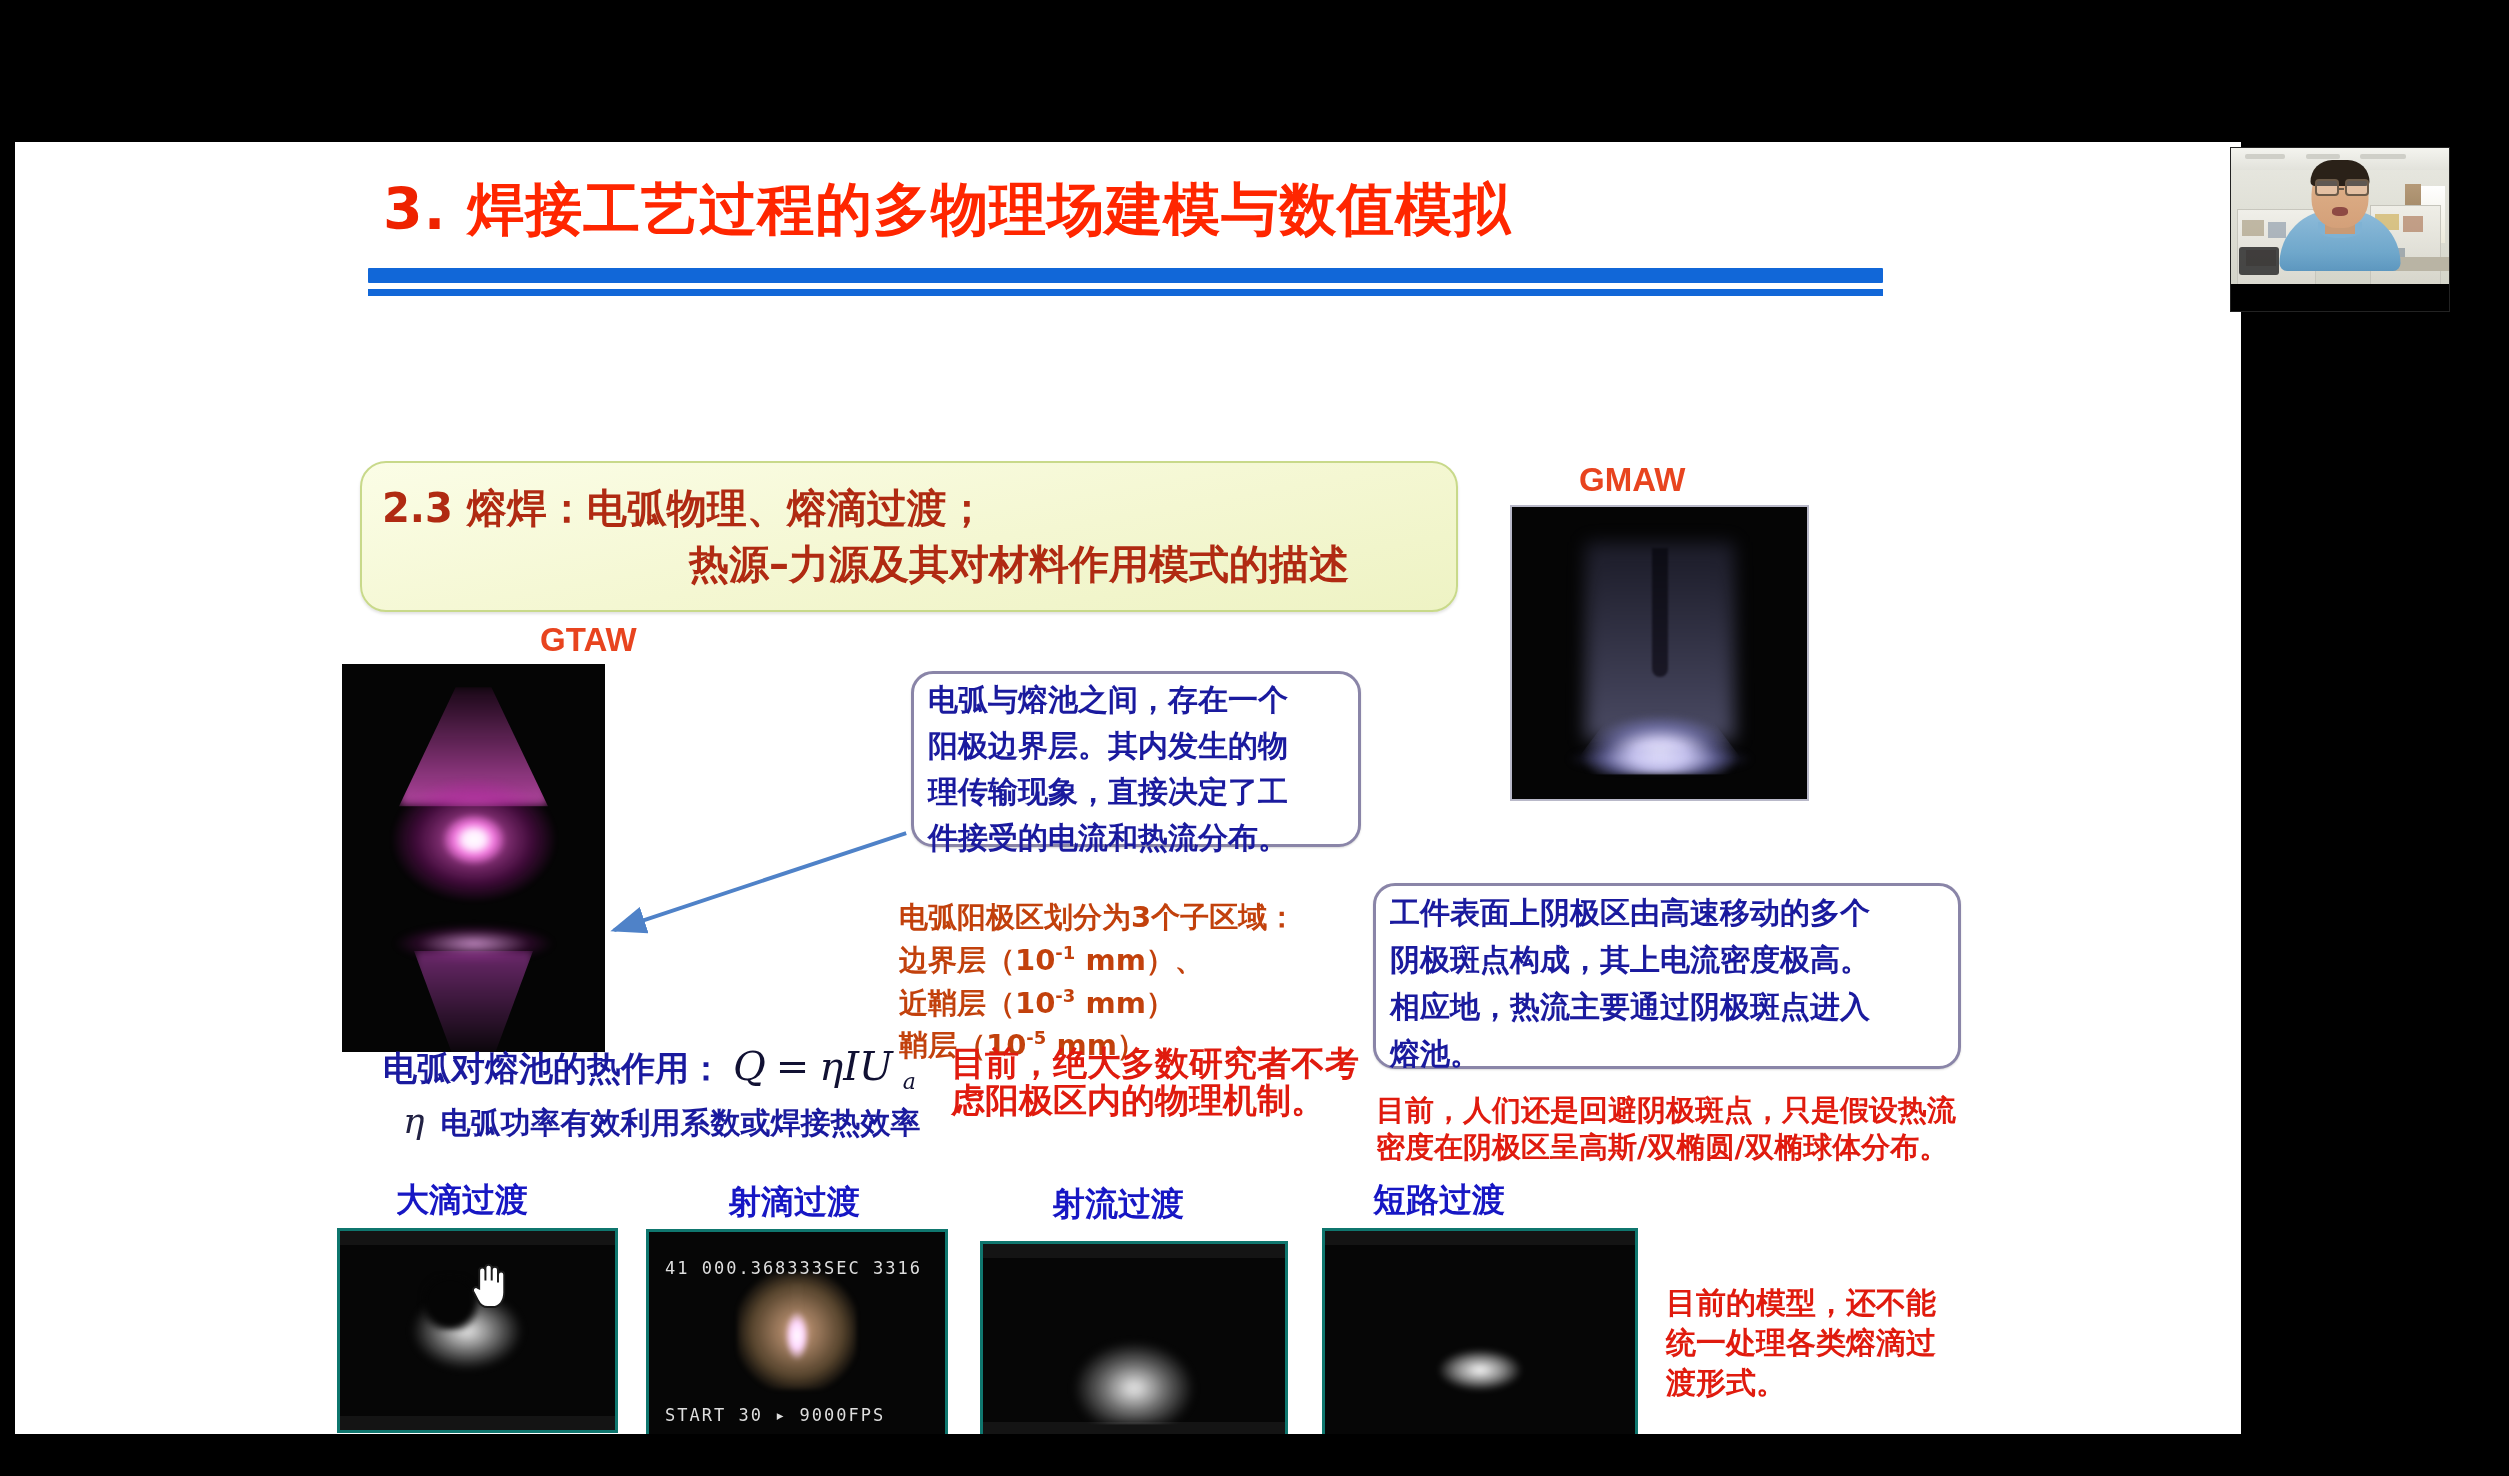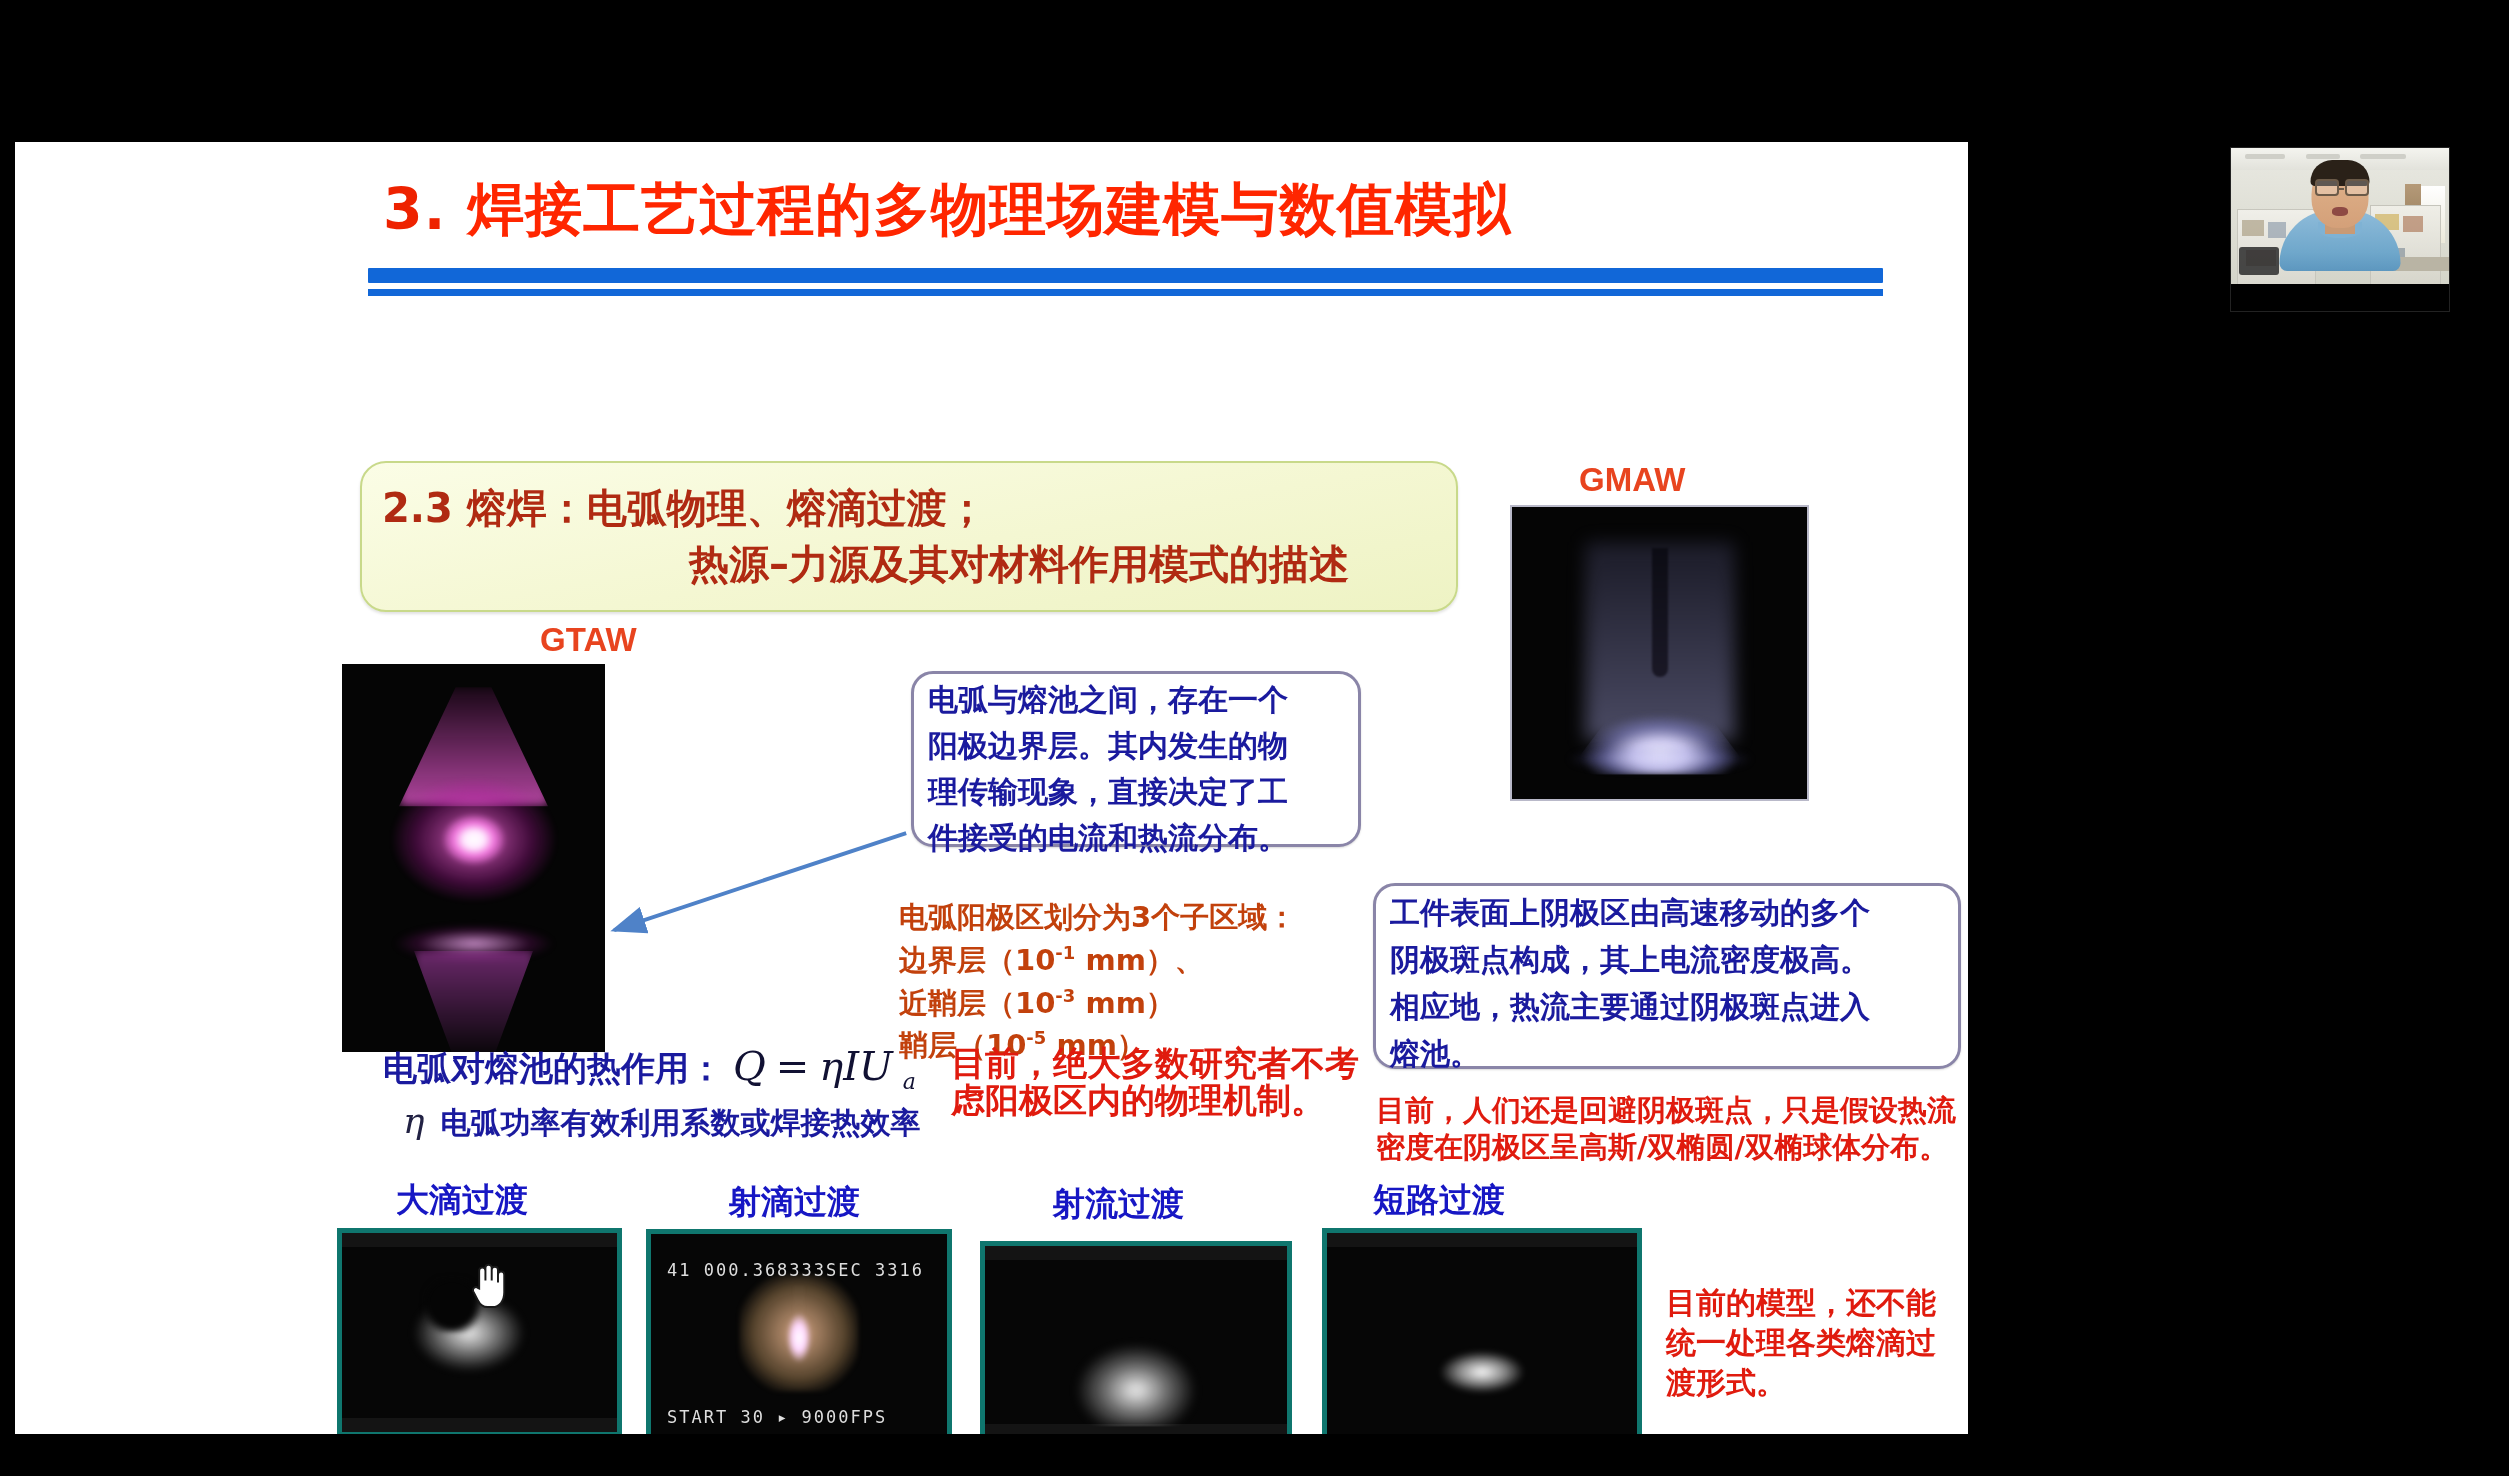--- a/index.html
+++ b/index.html
@@ -10,21 +10,21 @@
     position: relative;
     width: 2510px; height: 1476px;
     background: #000000;
     overflow: hidden;
   }
 
   
   #slide {
     position: absolute;
     left: 15px; top: 142px;
-    width: 1953px; height: 1292px;
+    width: 2226px; height: 1292px;
     background: #ffffff;
     overflow: hidden;
   }
 
   
   .slide-title {
     position: absolute;
     left: 368px; top: 30px;
     font-size: 57px;
     font-weight: bold;
@@ -226,21 +226,21 @@
     color: #1717c4;
     font-weight: bold;
     font-size: 33px;
     white-space: nowrap;
     font-family: "DejaVu Sans", "Liberation Sans", sans-serif;
   }
   .mode-photo {
     position: absolute;
     background: #060606;
     overflow: hidden;
-    border: 5px solid #0f766e;
+    border: 3px solid #0f766e;
   }
 
   #mode-label-0 { left: 381px; top: 1036px; }
   #mode-photo-0 { left: 322px; top: 1086px; width: 275px; height: 199px; }
   #mode-label-1 { left: 713px; top: 1038px; }
   #mode-photo-1 { left: 631px; top: 1087px; width: 296px; height: 215px; }
   #mode-label-2 { left: 1037px; top: 1040px; }
   #mode-photo-2 { left: 965px; top: 1099px; width: 302px; height: 192px; }
   #mode-label-3 { left: 1358px; top: 1036px; }
   #mode-photo-3 { left: 1307px; top: 1086px; width: 310px; height: 224px; }

